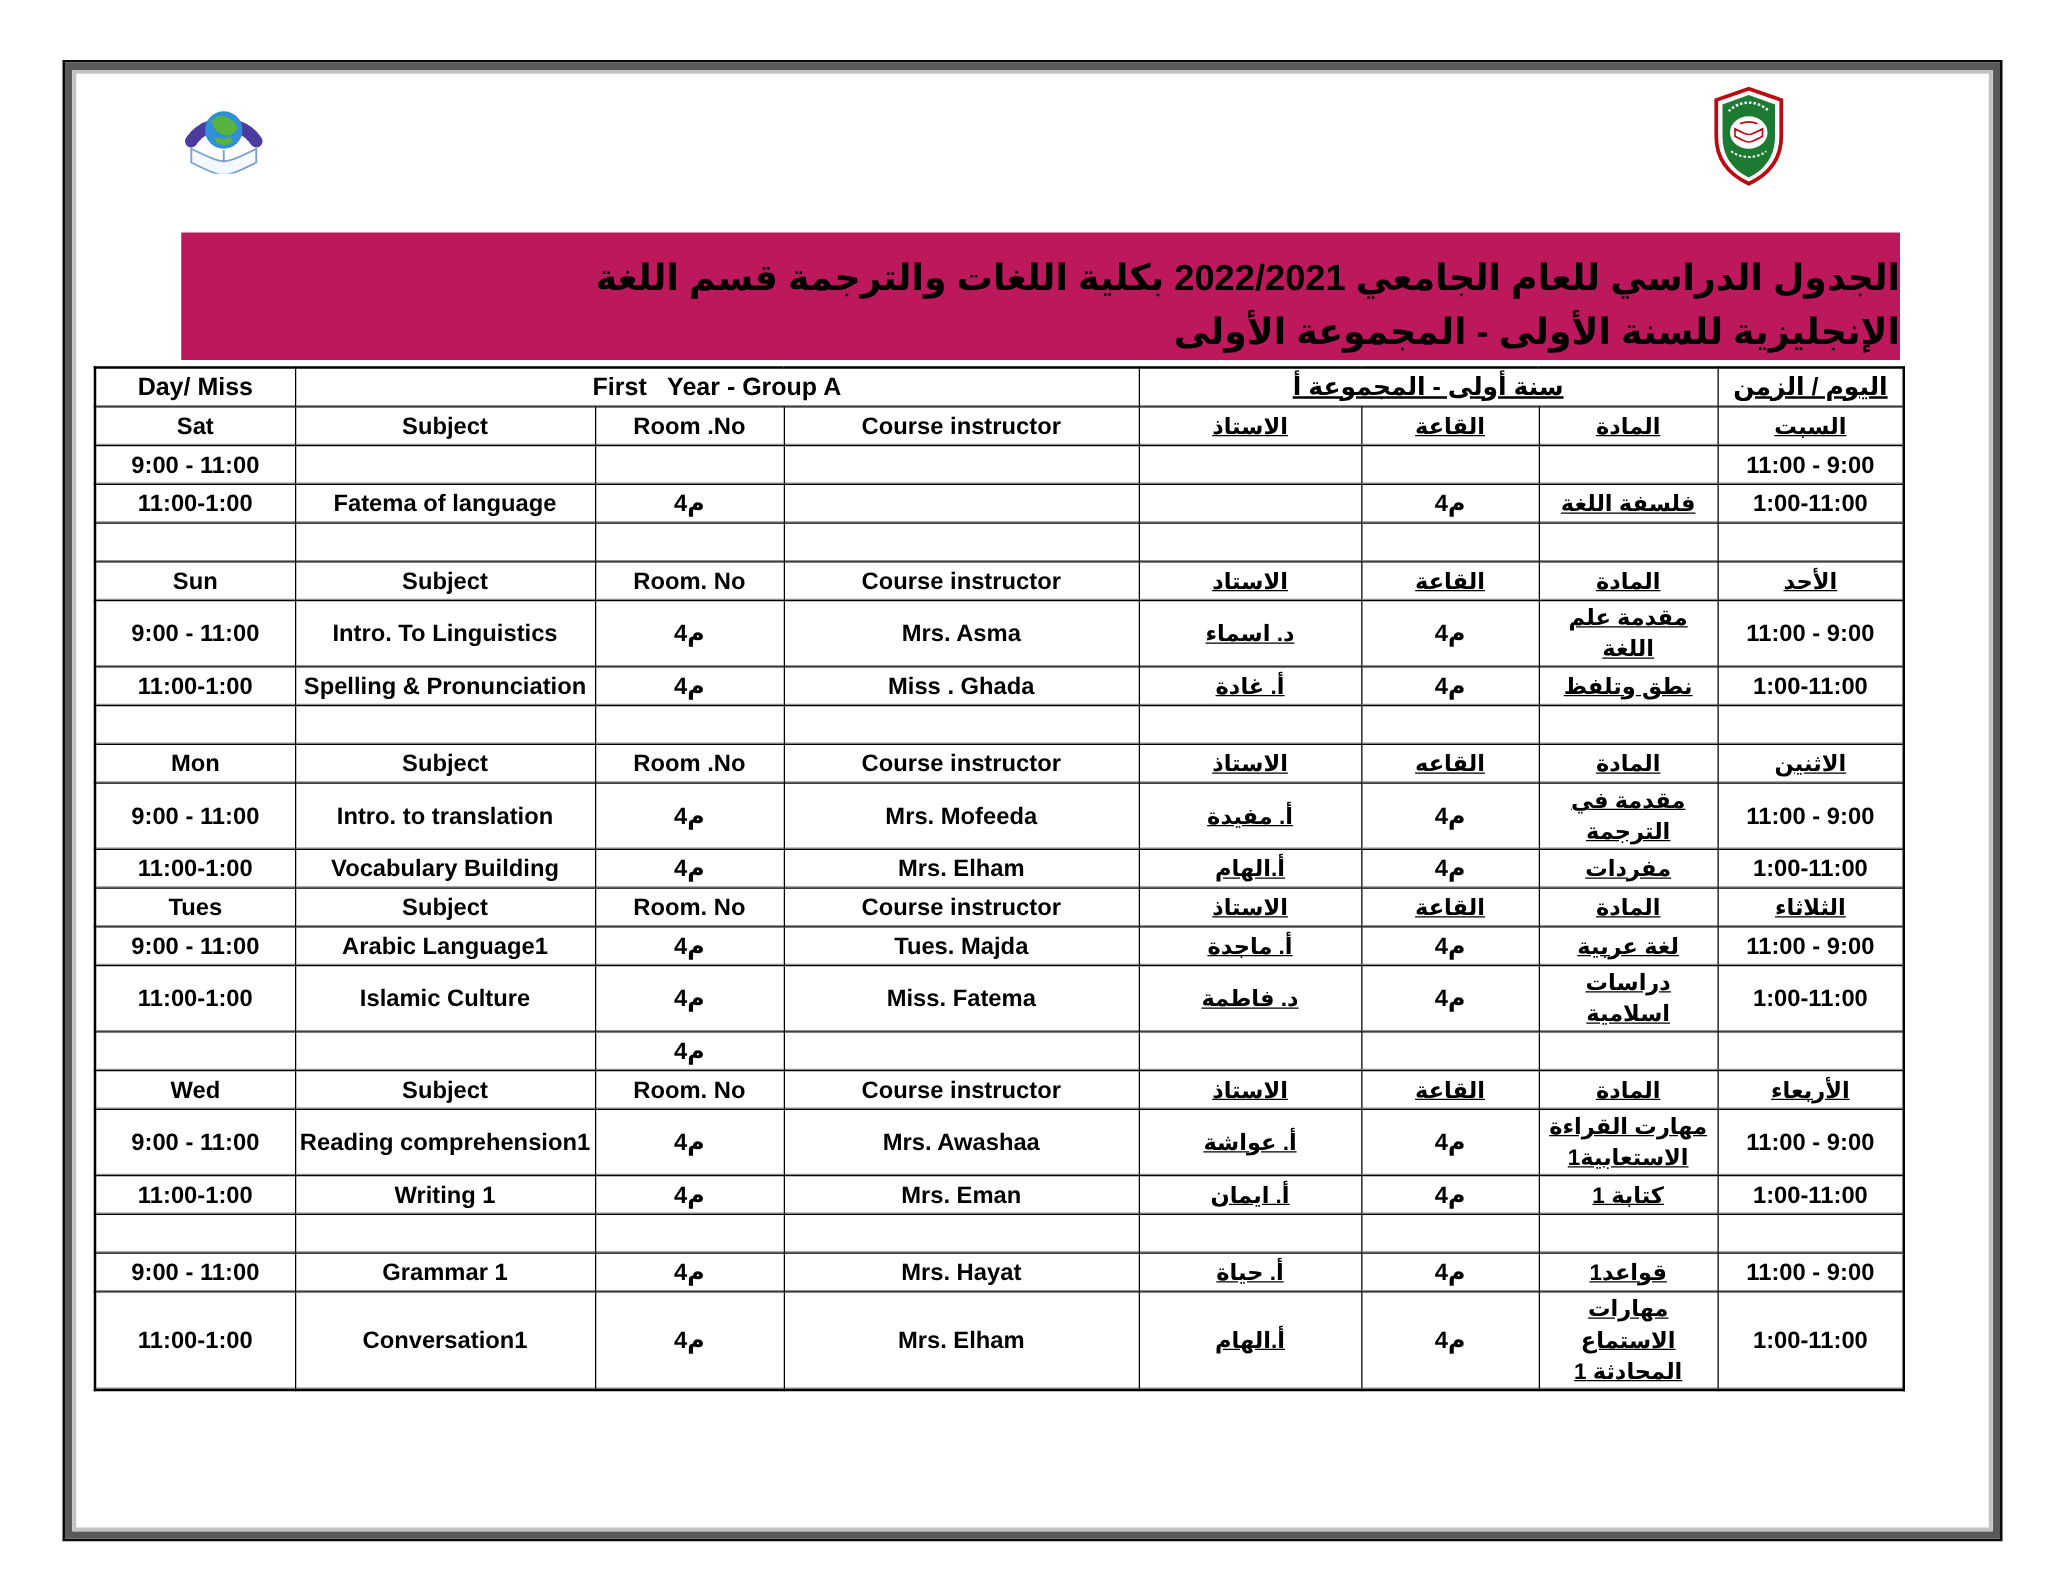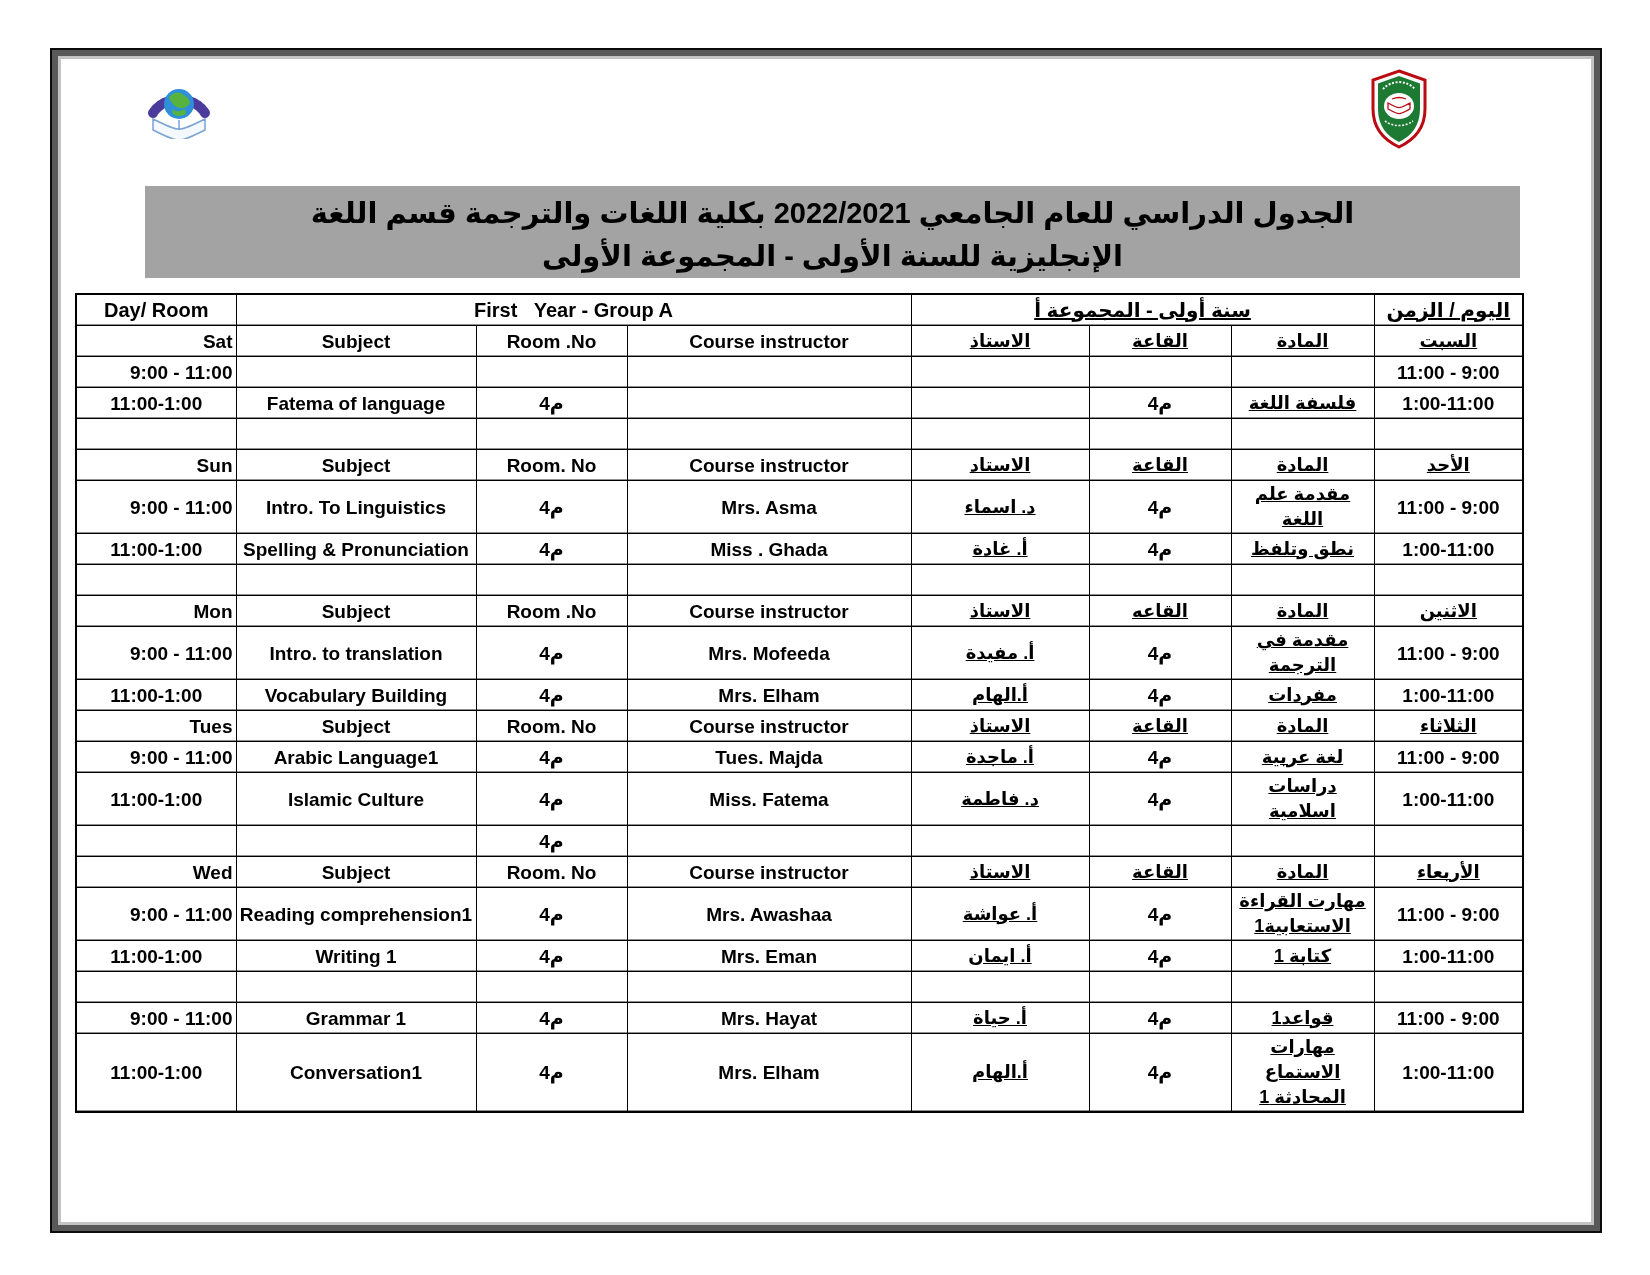--- a/index.html
+++ b/index.html
@@ -3,27 +3,27 @@
 <meta charset="utf-8">
 <style>
   html,body{margin:0;padding:0;background:#ffffff;}
   body{width:1650px;height:1275px;position:relative;font-family:"Liberation Sans","DejaVu Sans",sans-serif;}
   .page{position:absolute;left:50px;top:48px;width:1552px;height:1185px;box-sizing:border-box;border:2px solid #0b0b0b;}
   .page-mid{position:absolute;inset:0;border:6px solid #595959;}
   .page-content{position:absolute;inset:0;border:3px solid #c3c3c3;background:#ffffff;overflow:hidden;}
   .logo{position:absolute;}
   .logo-left{left:80px;top:14px;}
   .logo-right{left:1308px;top:10px;}
-  .title-block{position:absolute;left:84px;top:127px;width:1375px;min-height:84px;background:#a3a3a3;
-    text-align:center;font-weight:bold;font-size:29px;line-height:43px;color:#000;padding-top:6px;box-sizing:border-box;}
+  .title-block{position:absolute;left:84px;top:127px;width:1375px;min-height:84px;background:#be185d;
+    font-weight:bold;font-size:29px;line-height:43px;color:#000;padding-top:16px;box-sizing:border-box;}
   .sched{position:absolute;left:14px;top:234px;width:1447px;border-collapse:collapse;table-layout:fixed;border:2px solid #000;}
   .sched td{border:1px solid #000;box-shadow:inset 0 -1px 0 #8f8f8f;
     font-weight:bold;font-size:19px;line-height:25px;text-align:center;vertical-align:middle;
     padding:1px 3px;height:28px;overflow:hidden;color:#000;font-family:"Liberation Sans","DejaVu Sans",sans-serif;}
-  .sched td.left{text-align:right;margin-left:16px;}
+  .sched td.left{text-align:center;margin-left:16px;}
   .sched td.pre{white-space:pre-wrap;}
   .sched td[dir="rtl"]{font-size:18px;text-decoration:underline;}
   .sched tr.main-header td{font-size:20px;}
 </style>
 </head>
 <body>
 
 <div class="page">
   <div class="page-mid">
     <div class="page-content">
@@ -62,21 +62,21 @@
             <col style="width:240px">
             <col style="width:151px">
             <col style="width:284px">
           <col style="width:178px">
             <col style="width:142px">
             <col style="width:143px">
             <col style="width:149px">
         </colgroup>
         <tbody>
             <tr class="main-header">
-              <td>Day/ Room</td>
+              <td>Day/ Miss</td>
               <td colspan="3" class="pre">First   Year - Group A</td>
               <td colspan="3" dir="rtl">سنة أولى - المجموعة أ</td>
               <td dir="rtl">اليوم / الزمن</td>
             </tr>
             <tr>
               <td class="left">Sat</td>
               <td>Subject</td>
               <td>Room .No</td>
               <td>Course instructor</td>
               <td dir="rtl">الاستاذ</td>

